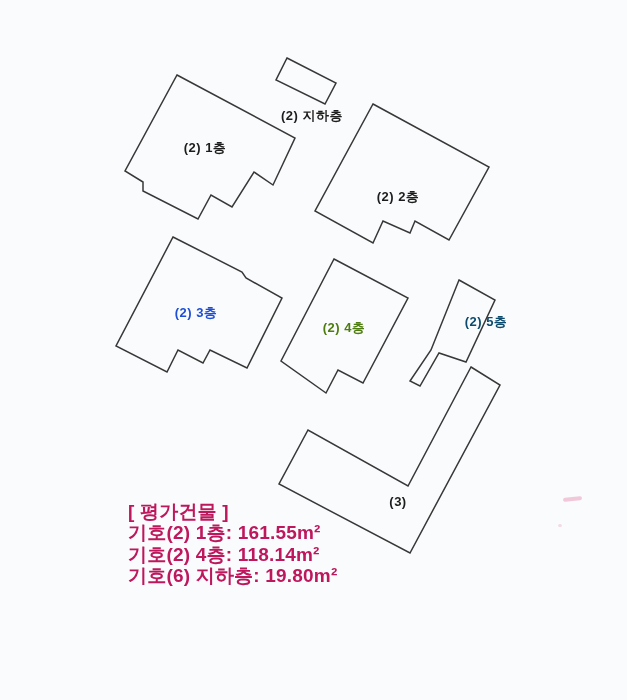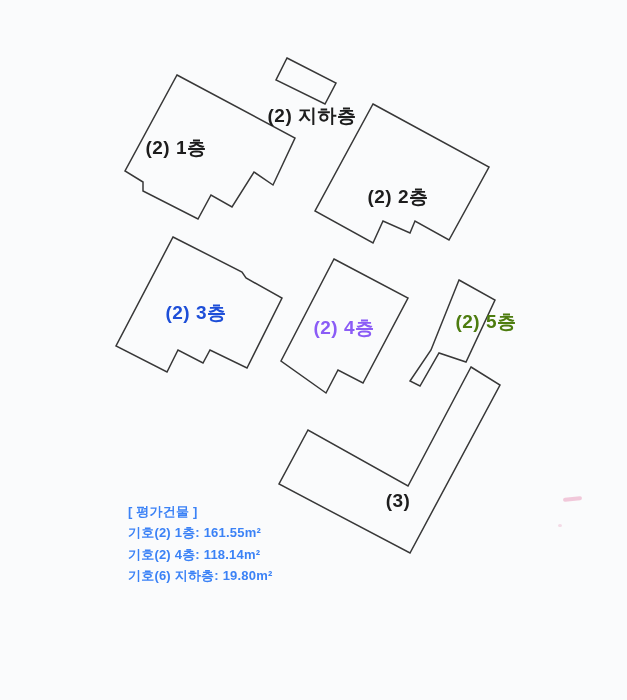--- a/index.html
+++ b/index.html
@@ -21,33 +21,33 @@
   }
   .footprints polygon{
     fill:none;
     stroke:#383838;
     stroke-width:1.5;
     stroke-linejoin:miter;
   }
   .shape-label{
     position:absolute;
     transform:translate(-50%,-50%);
-    font-size:19px;
+    font-size:13px;
     font-weight:700;
     color:#1d1d1d;
     white-space:nowrap;
     letter-spacing:0.5px;
   }
   .legend{
     position:absolute;
     left:128px;
     top:501px;
-    font-size:13px;
+    font-size:19px;
     font-weight:600;
-    color:#3b82f6;
+    color:#be185d;
     line-height:21.3px;
     white-space:nowrap;
     letter-spacing:0.2px;
   }
   .legend-line{height:21.3px;}
   .pink-mark{
     position:absolute;
     left:563px;top:497px;
     width:19px;height:4px;
     background:rgba(233,158,190,0.55);
@@ -70,26 +70,26 @@
   <svg class="footprints" viewBox="0 0 627 700" aria-hidden="true">
     <polygon id="poly-0" points="177,75 295,138 273,185 254,172 232,207 211,195 198,219 143,191 143,182 125,171" style="stroke: rgb(56, 56, 56);"></polygon>
     <polygon id="poly-1" points="287,58 336,83 325,104 276,80" style="stroke: rgb(56, 56, 56);"></polygon>
     <polygon id="poly-2" points="373,104 489,167 449,240 415,221 410,233 383,221 373,243 315,211" style="stroke: rgb(56, 56, 56);"></polygon>
     <polygon id="poly-3" points="173,237 242,272 246,278 282,298 247,368 210,350 203,363 178,350 167,372 116,346" style="stroke: rgb(56, 56, 56);"></polygon>
     <polygon id="poly-4" points="334,259 408,298 363,383 338,370 326,393 281,361" style="stroke: rgb(56, 56, 56);"></polygon>
     <polygon id="poly-5" points="459,280 495,300 466,362 439,353 420,386 410,381 431,350" style="stroke: rgb(56, 56, 56);"></polygon>
     <polygon id="poly-6" points="471,367 500,385 410,553 279,484 308,430 408,486" style="stroke: rgb(56, 56, 56);"></polygon>
   </svg>
 
-  <div class="shape-label" id="label-0" style="left: 176px; top: 148px; color: rgb(29, 29, 29);">(2) 1층</div>
+  <div class="shape-label" id="label-0" style="left: 205px; top: 148px; color: rgb(29, 29, 29);">(2) 1층</div>
   <div class="shape-label" id="label-1" style="left: 312px; top: 116px; color: rgb(29, 29, 29);">(2) 지하층</div>
   <div class="shape-label" id="label-2" style="left: 398px; top: 197px; color: rgb(29, 29, 29);">(2) 2층</div>
   <div class="shape-label" id="label-3" style="left: 196px; top: 313px; color: #1d4ed8;">(2) 3층</div>
-  <div class="shape-label" id="label-4" style="left: 344px; top: 328px; color: #8b5cf6;">(2) 4층</div>
-  <div class="shape-label" id="label-5" style="left: 463px; top: 322px; color: #4d7c0f; padding-left: 46px;">(2) 5층</div>
+  <div class="shape-label" id="label-4" style="left: 344px; top: 328px; color: #4d7c0f;">(2) 4층</div>
+  <div class="shape-label" id="label-5" style="left: 463px; top: 322px; color: #0c4a6e; padding-left: 46px;">(2) 5층</div>
   <div class="shape-label" id="label-6" style="left: 398px; top: 501px; color: rgb(29, 29, 29);">(3)</div>
 
   <div class="pink-mark"></div>
   <div class="pink-dot"></div>
 
   <div class="legend">
     <div class="legend-line legend-title">[ 평가건물 ]</div>
     <div class="legend-line">기호(2) 1층: 161.55m²</div>
     <div class="legend-line">기호(2) 4층: 118.14m²</div>
     <div class="legend-line">기호(6) 지하층: 19.80m²</div>

